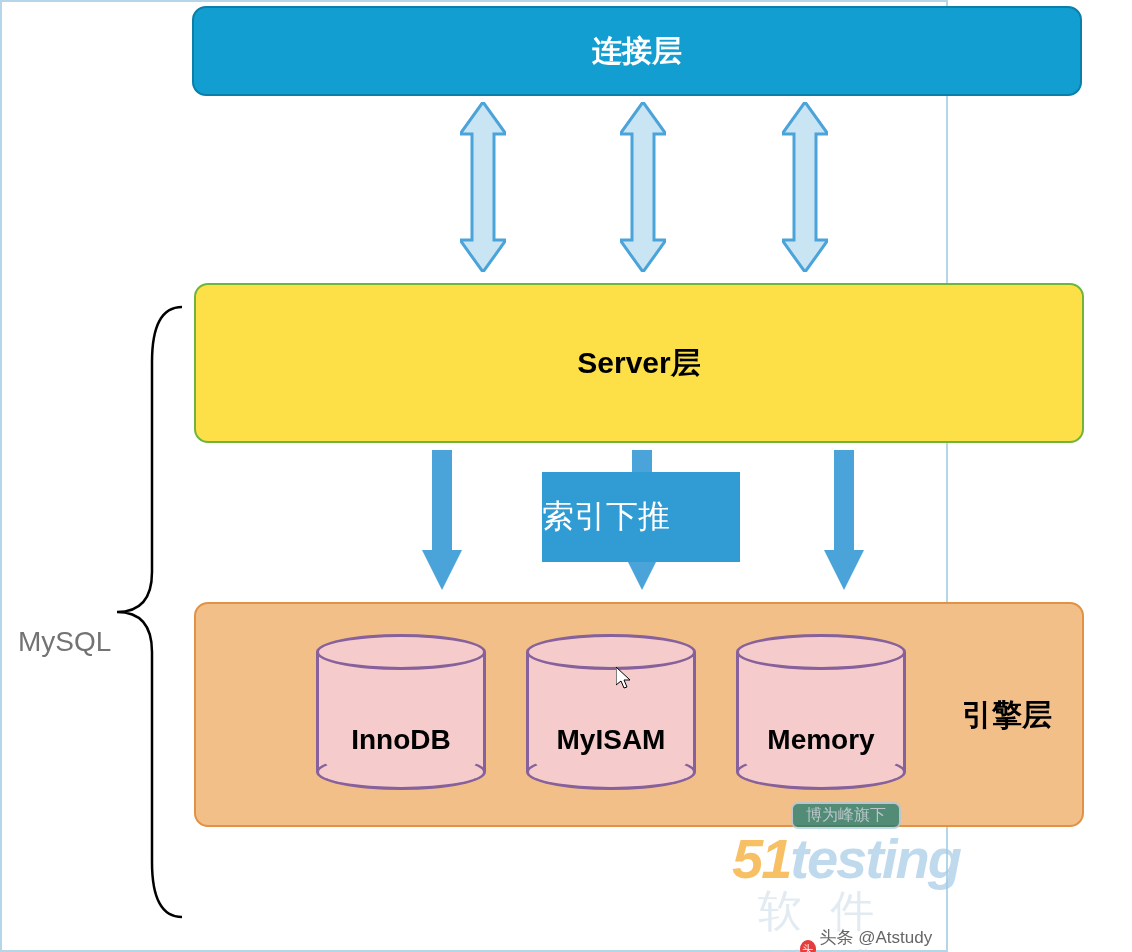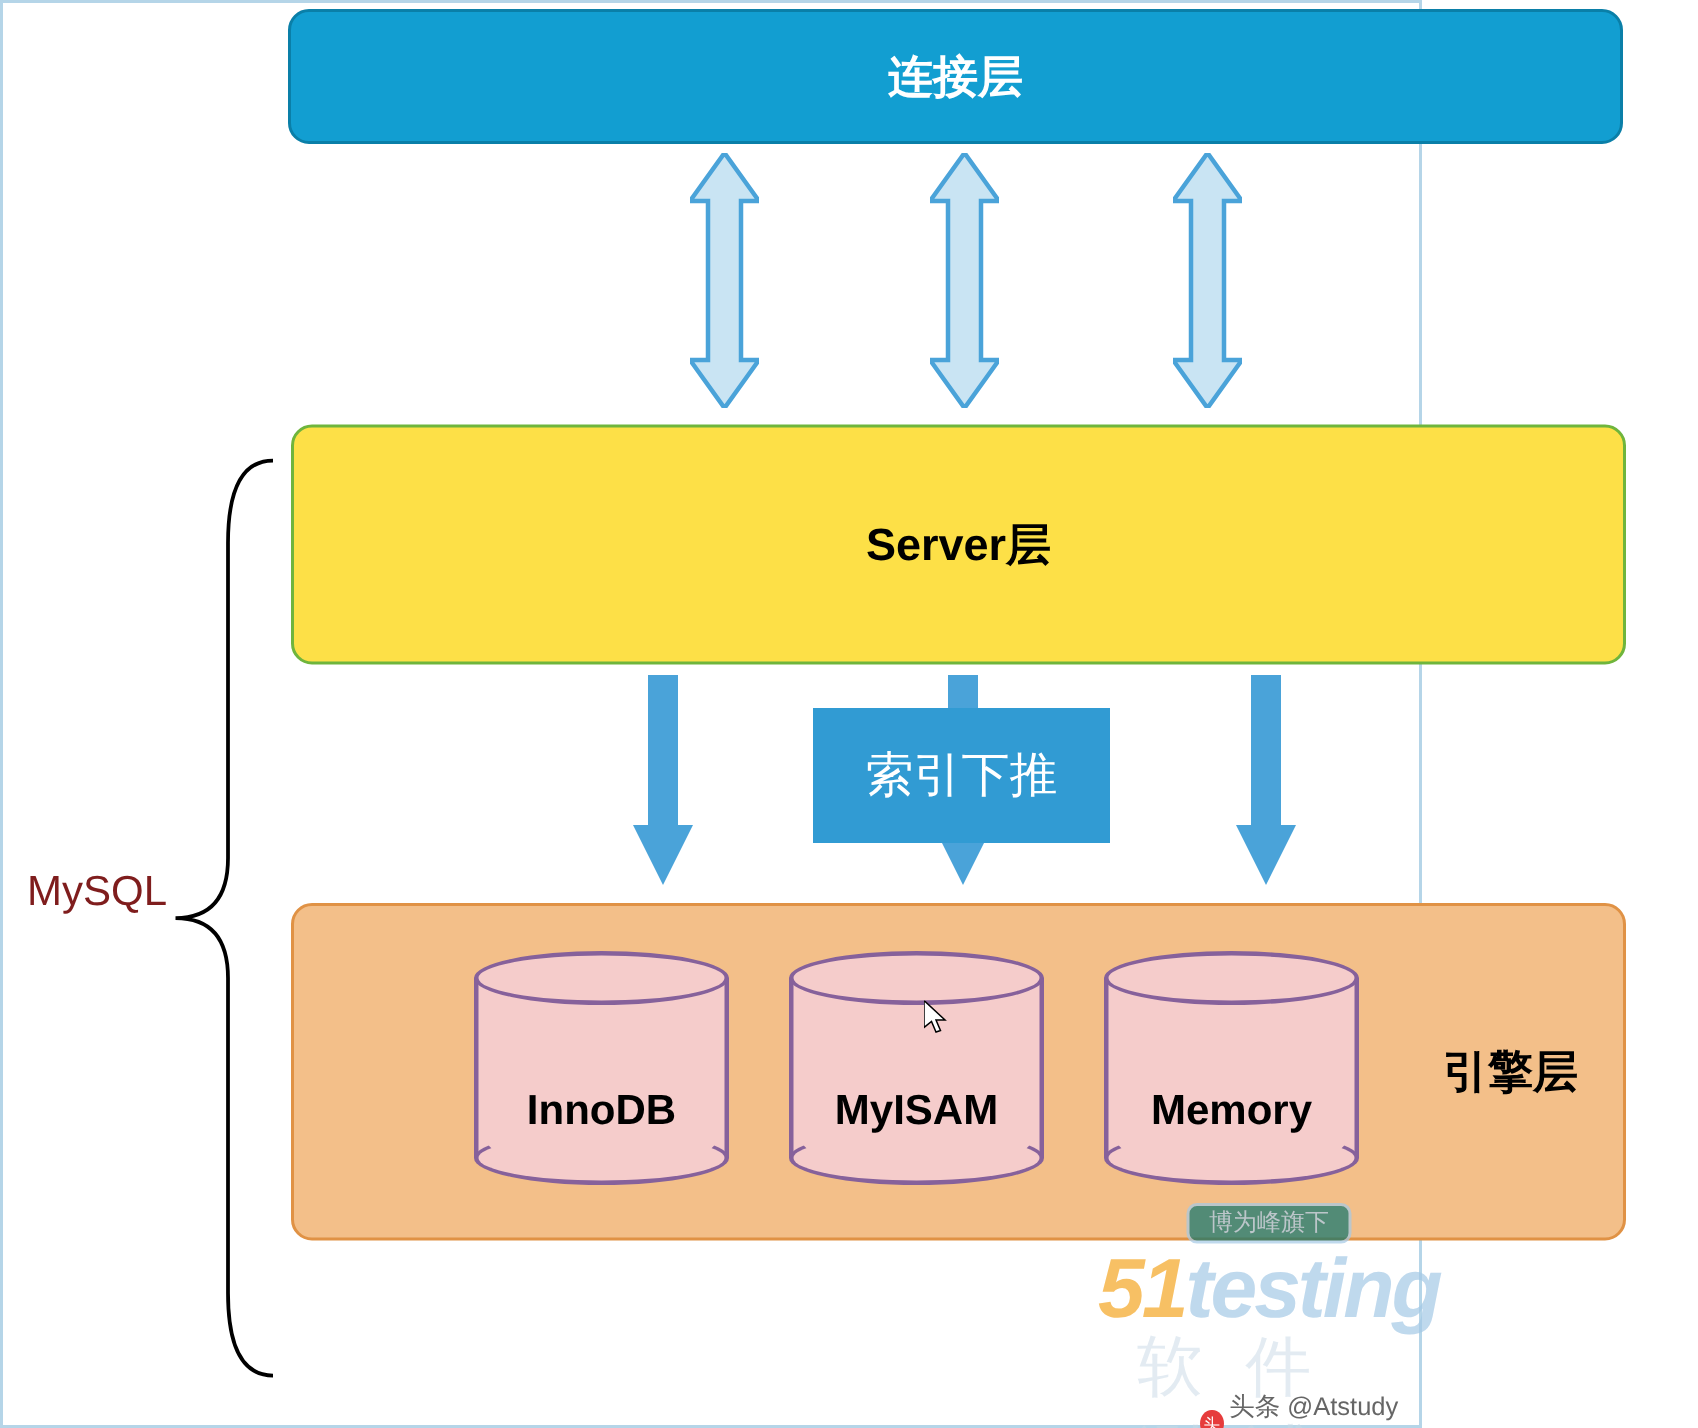--- a/index.html
+++ b/index.html
@@ -43,21 +43,21 @@
       font-size: 30px;
     }
     .index-push-box {
       position: absolute;
       left: 540px; top: 470px;
       width: 198px; height: 90px;
       background: #319bd3;
       color: #fff;
       display: flex;
       align-items: center;
-      justify-content: center;
+      justify-content: flex-start;
       font-size: 32px;
       font-weight: normal;
     }
     .engine-layer {
       left: 192px; top: 600px;
       width: 890px; height: 225px;
       background: #f3bf89;
       border-color: #e09245;
     }
     .cylinder {
@@ -113,23 +113,23 @@
       left: 192px; top: 857px;
       width: 890px; height: 92px;
       background: #c1dff2;
       border-color: #85b9db;
       color: #000;
       font-size: 30px;
     }
     .mysql-label {
       position: absolute;
       left: 16px;
-      top: 576px;
+      top: 624px;
       font-size: 28px;
-      color: #7f1d1d;
+      color: #737373;
     }
     .bracket {
       position: absolute;
       left: 110px;
       top: 300px;
       width: 70px;
       height: 620px;
     }
     .bracket svg { width: 100%; height: 100%; }
     .double-arrow {

